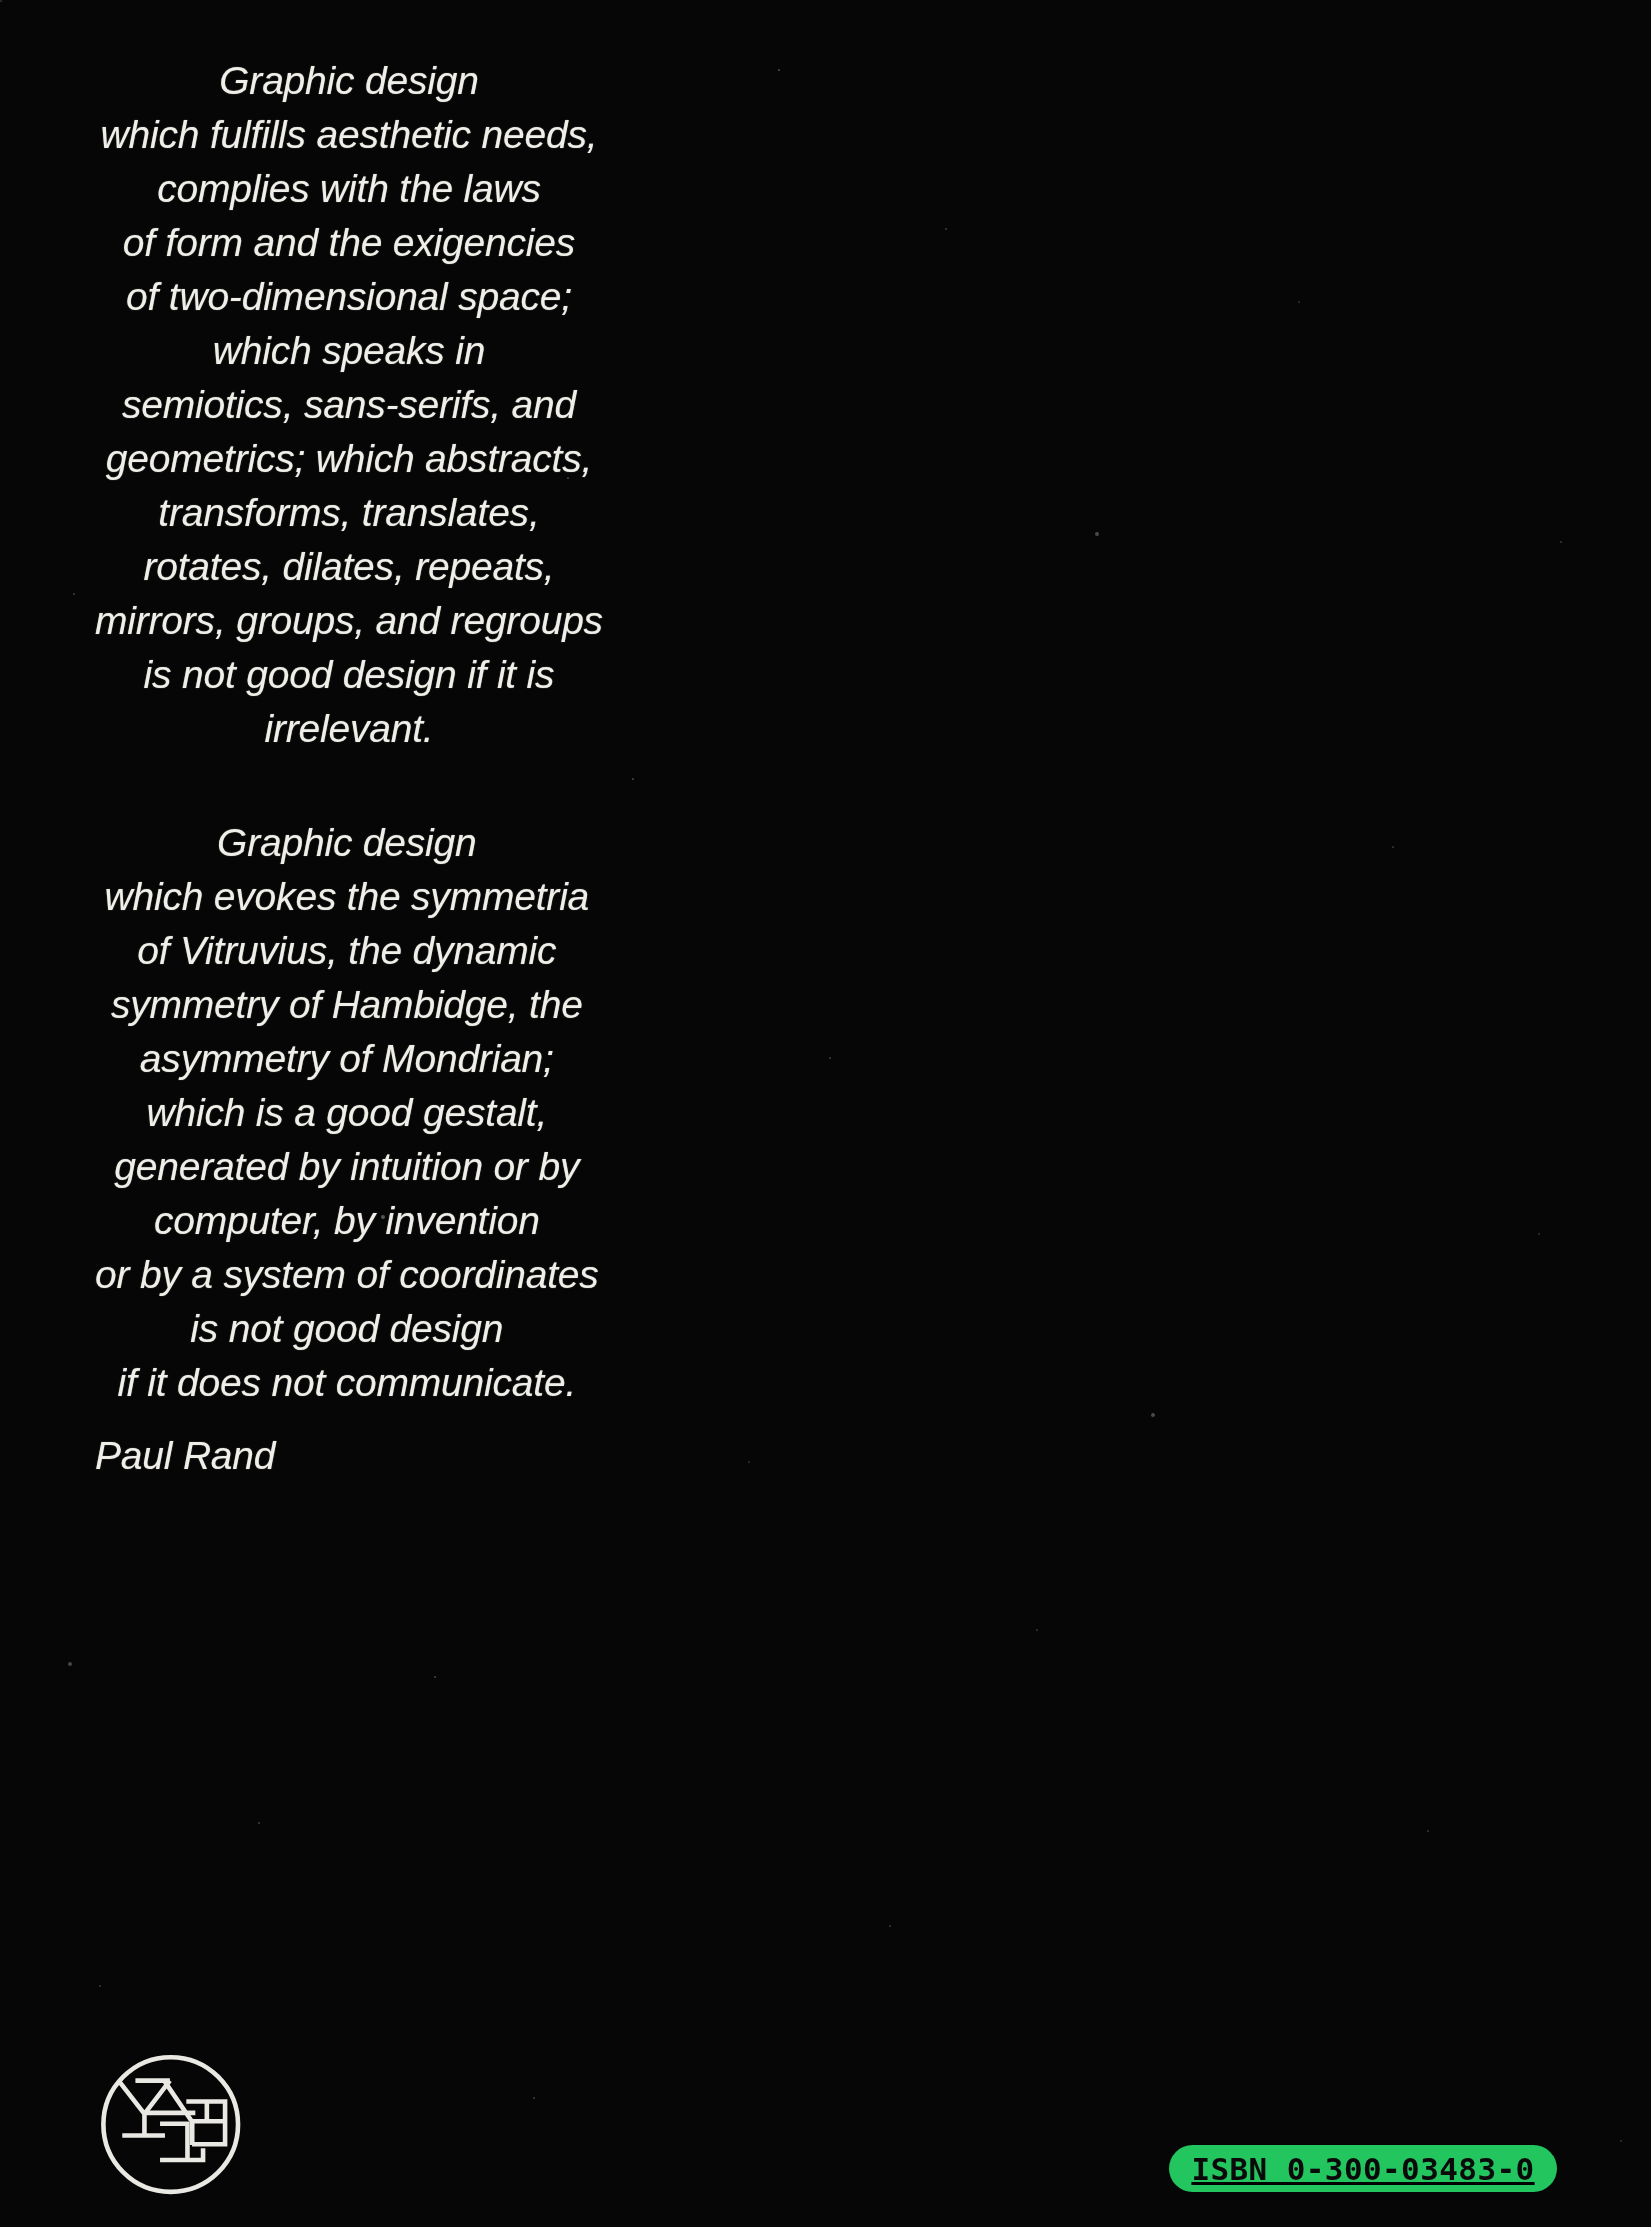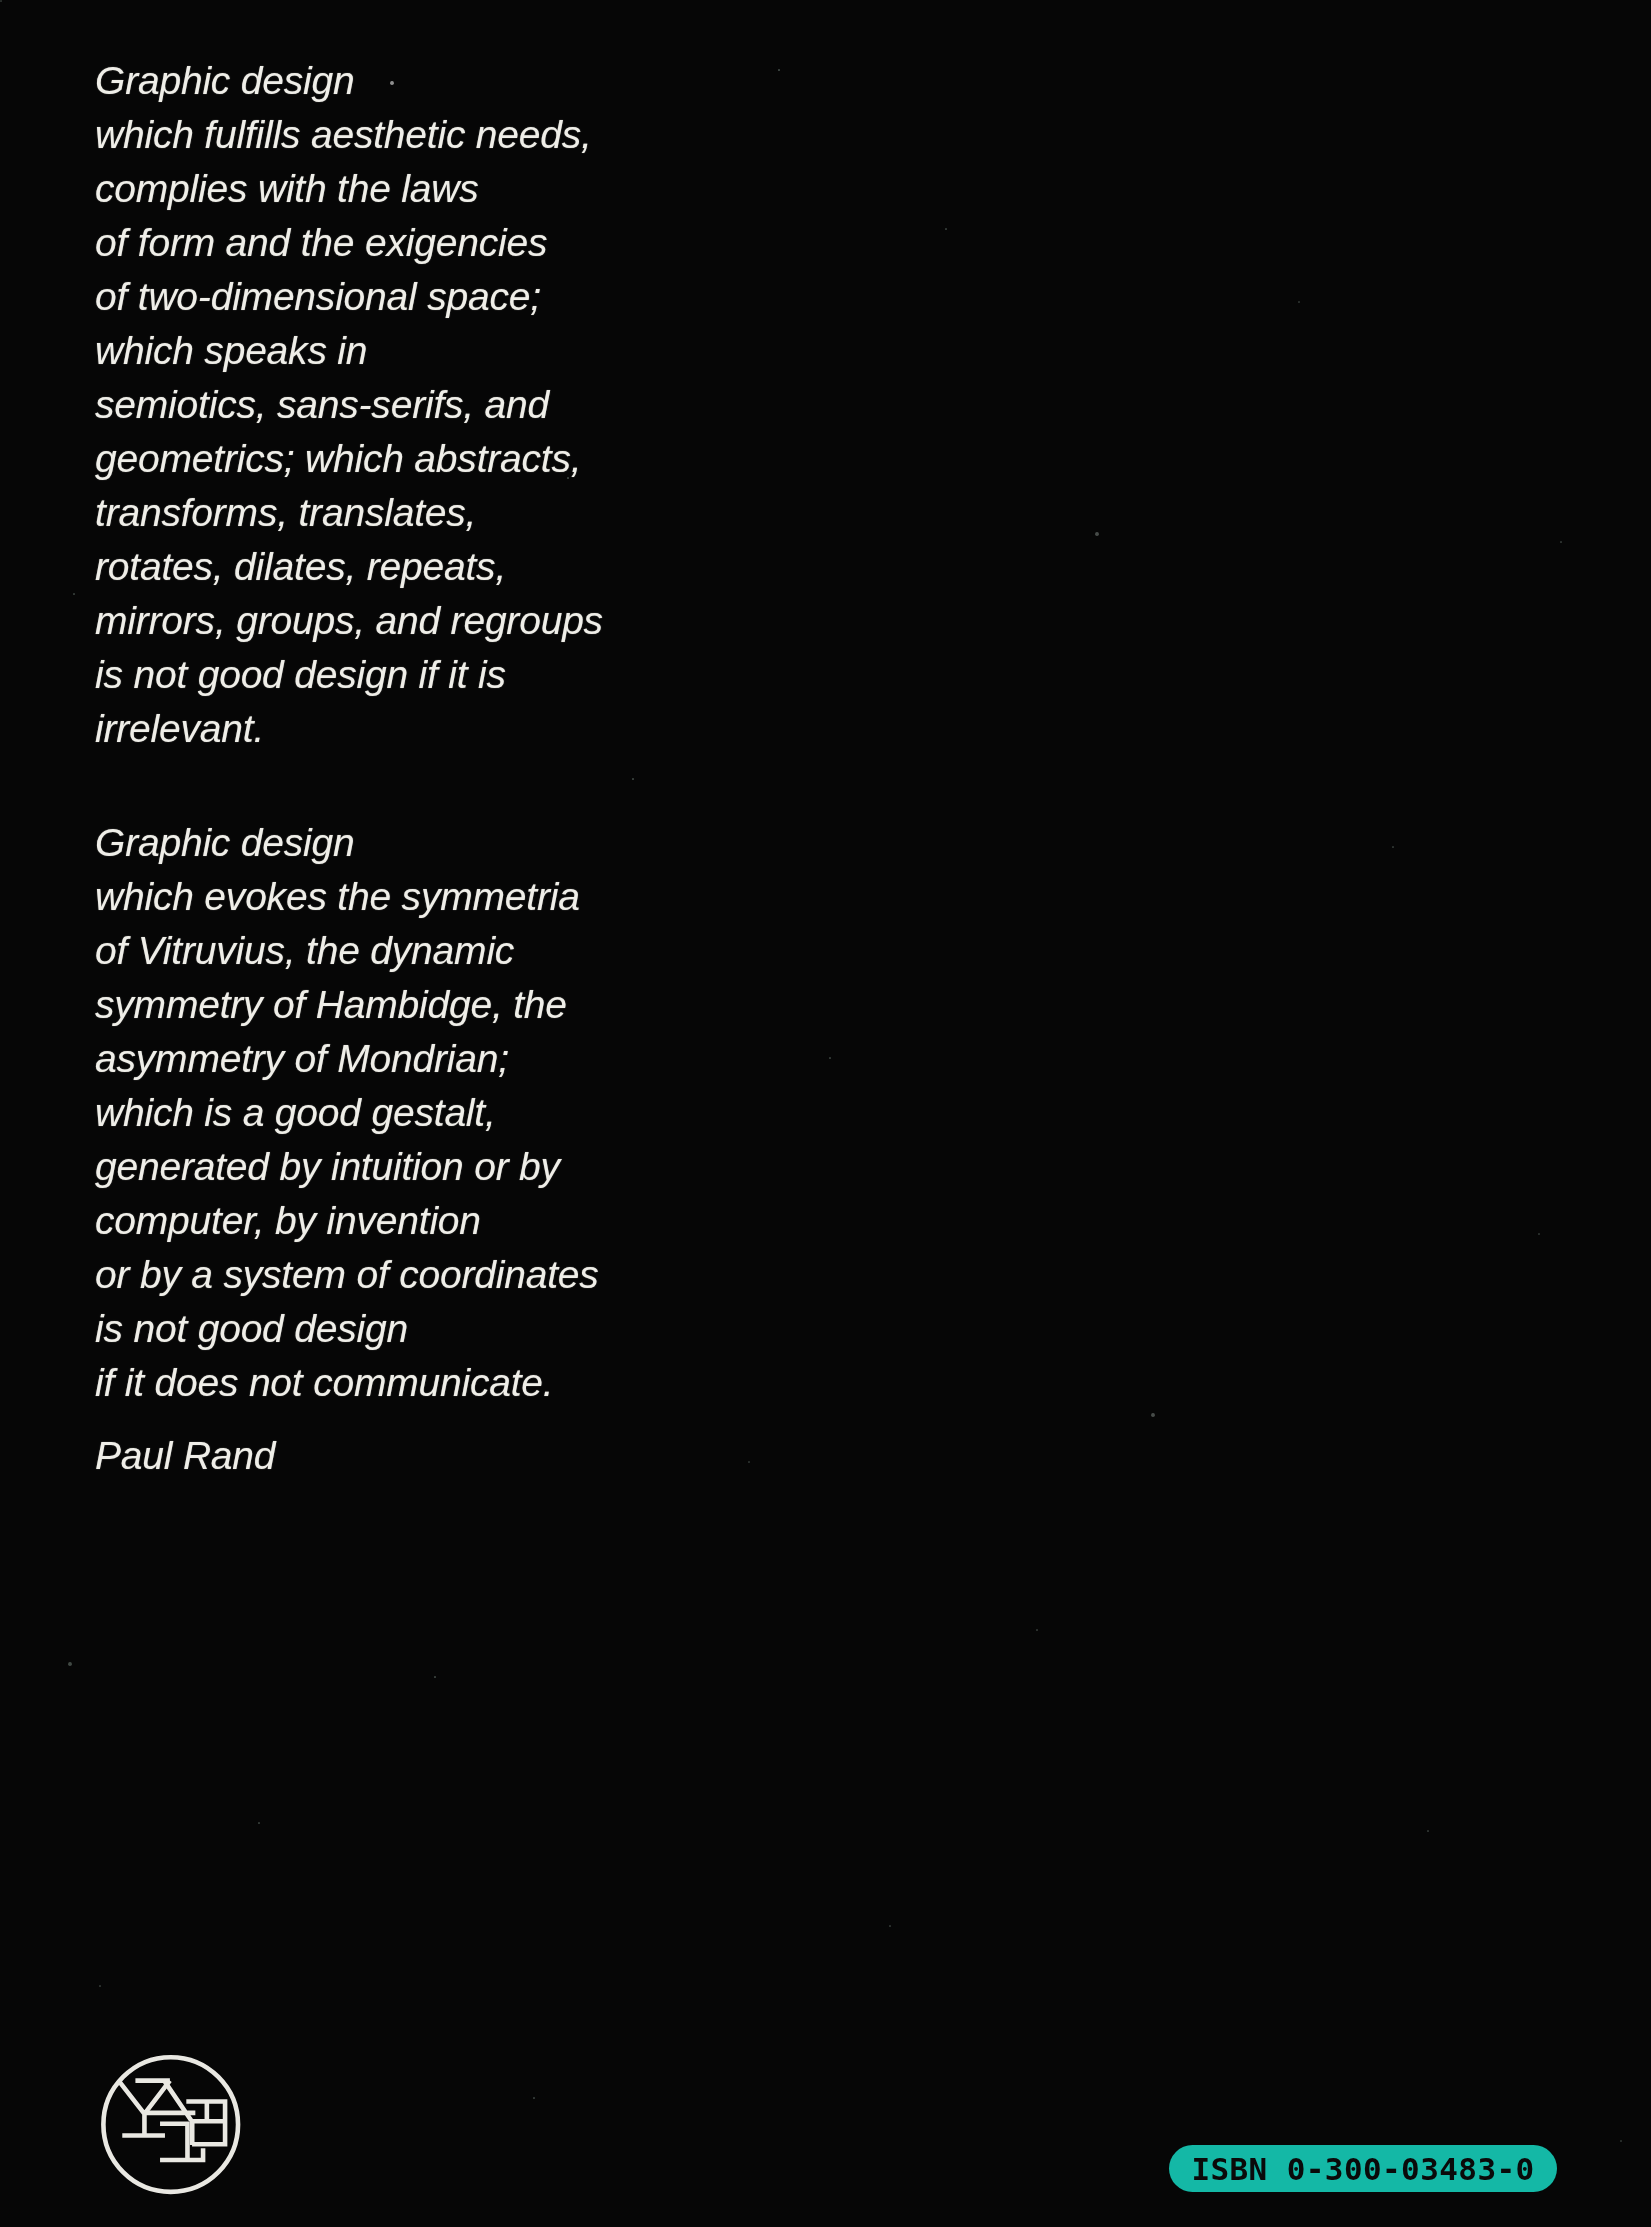--- a/index.html
+++ b/index.html
@@ -47,20 +47,21 @@
   .quote, .author, .publisher {
     position: absolute;
     left: 95px;
     color: #efeee8;
     font-style: italic;
     font-size: 39px;
     line-height: 54px;
     letter-spacing: -0.2px;
     white-space: pre-line;
     text-shadow: 0 0 1.3px rgba(240,238,230,0.45);
+    text-align: center;
   }
   .quote1 { top: 54px; }
   .quote2 { top: 816px; }
   .author { top: 1429px; }
   .publisher { top: 1904px; }
 
   .logo {
     position: absolute;
     left: 96px; top: 2052px;
     width: 156px; height: 150px;
@@ -69,23 +70,23 @@
     stroke: #e9e8e2;
     stroke-width: 5.6;
     fill: none;
     stroke-linecap: butt;
   }
 
   .isbn-badge {
     position: absolute;
     left: 1169px; top: 2145px;
     width: 388px; height: 47px;
-    background: #14b8a6;
+    background: #22c55e;
     border-radius: 24px;
-    display: flex; align-items: center; justify-content: center;
+    display: flex; align-items: center; justify-content: center; text-decoration: underline;
   }
   .isbn-badge span {
     font-family: "DejaVu Sans Mono", monospace;
     font-weight: bold;
     font-size: 31px;
     letter-spacing: 0.4px;
     color: #0a0a0a;
     white-space: nowrap;
   }
 </style>

